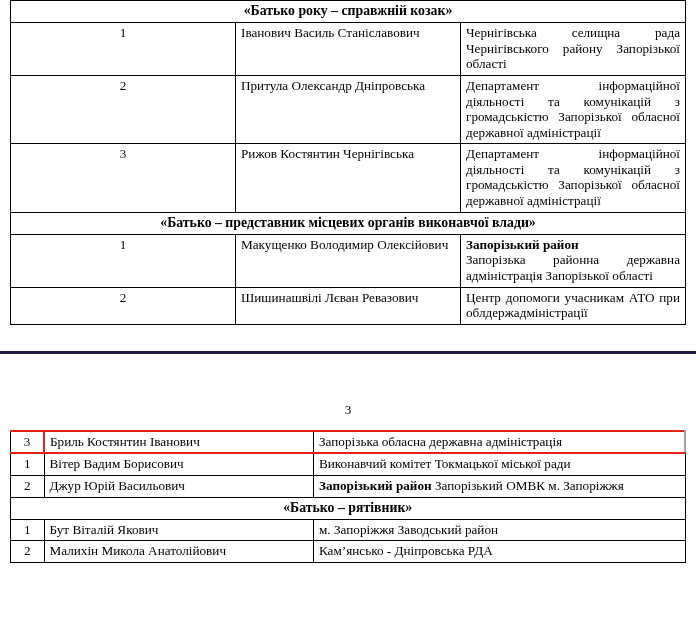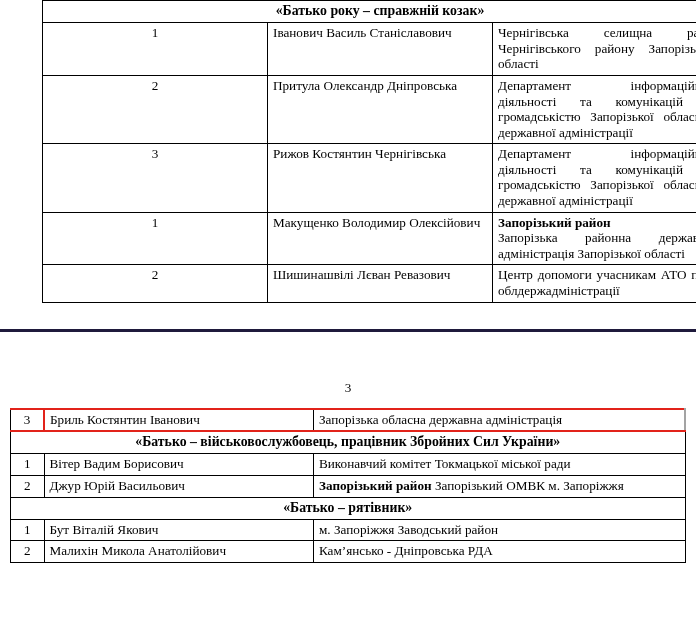--- a/index.html
+++ b/index.html
@@ -67,21 +67,20 @@
     margin: 0;
   }
   .page-number {
     text-align: center;
     font-size: 13.2px;
     margin: 0;
     padding: 0;
   }
   .top-block {
     padding-top: 0px;
-    padding-left: 32px;
   }
   tr.highlight-row td {
     border-top: 2px solid #e2231a;
     border-bottom: 2px solid #e2231a;
   }
   tr.highlight-row td.num {
     border-left: 1px solid #000;
   }
   tr.highlight-row td.name {
     border-left: 2px solid #e2231a;
@@ -114,20 +113,23 @@
           <td class="num">2</td>
           <td class="name">Притула Олександр Дніпровська</td>
           <td class="org justify-wide">Департамент інформаційної діяльності та комунікацій з громадськістю Запорізької обласної державної адміністрації</td>
         </tr>
         <tr>
           <td class="num">3</td>
           <td class="name">Рижов Костянтин Чернігівська</td>
           <td class="org justify-wide">Департамент інформаційної діяльності та комунікацій з громадськістю Запорізької обласної державної адміністрації</td>
         </tr>
 
+        <tr class="section">
+          <td colspan="3">«Батько – представник місцевих органів виконавчої влади»</td>
+        </tr>
         <tr>
           <td class="num">1</td>
           <td class="name">Макущенко Володимир Олексійович</td>
           <td class="org">
             <div class="bold">Запорізький район</div>
             <div>Запорізька районна державна адміністрація Запорізької області</div>
           </td>
         </tr>
         <tr>
           <td class="num">2</td>
@@ -148,23 +150,20 @@
 
   <div>
     <table class="doc-table">
       <tbody>
         <tr class="highlight-row">
           <td class="num">3</td>
           <td class="name">Бриль Костянтин Іванович</td>
           <td class="org">Запорізька обласна державна адміністрація</td>
         </tr>
 
-        <tr class="section">
-          <td colspan="3">«Батько – військовослужбовець, працівник Збройних Сил України»</td>
-        </tr>
         <tr>
           <td class="num">1</td>
           <td class="name">Вітер Вадим Борисович</td>
           <td class="org">Виконавчий комітет Токмацької міської ради</td>
         </tr>
         <tr>
           <td class="num">2</td>
           <td class="name">Джур Юрій Васильович</td>
           <td class="org">
             <span class="bold">Запорізький район</span>

